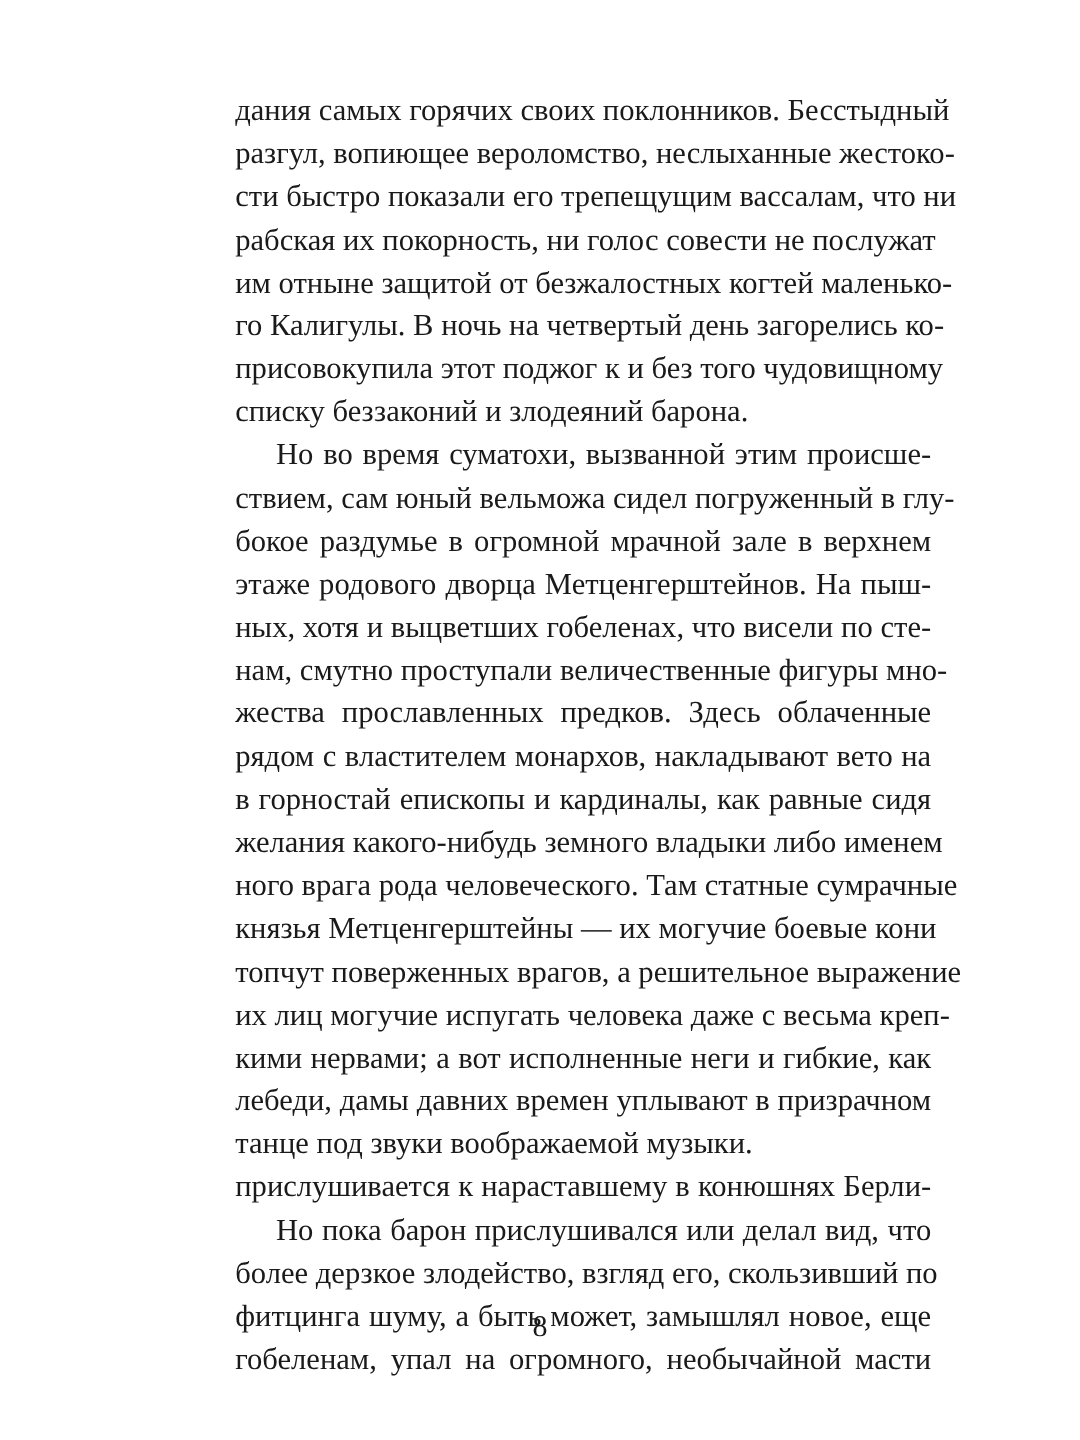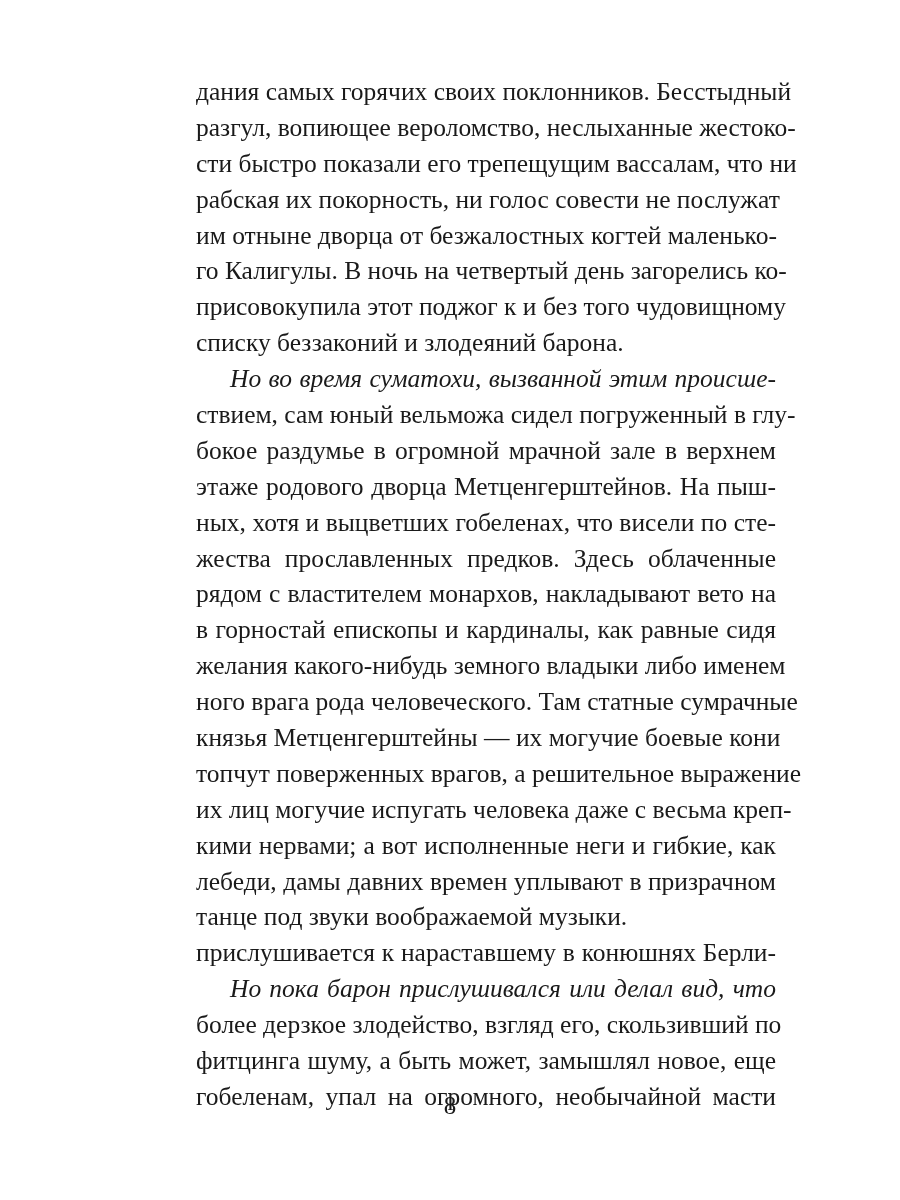--- a/index.html
+++ b/index.html
@@ -10,52 +10,53 @@
       left: 196px;
       top: 74px;
       width: 580px;
       font-family: "Liberation Serif", "DejaVu Serif", serif;
       font-size: 25.5px;
       line-height: 35.9px;
       color: #1a1a1a;
     }
     .line { display: block; white-space: nowrap; text-align: justify; text-align-last: justify; height: 35.9px; }
     .line.last { text-align-last: left; }
-    .line.indent { padding-left: 34px; font-style: italic; }
+    .line.indent { padding-left: 34px; }
     .page-number {
       position: absolute;
       left: 0; width: 900px;
       top: 1092px;
       text-align: center;
       font-family: "Liberation Serif", "DejaVu Serif", serif;
       font-size: 25px;
       color: #1a1a1a;
     }
   </style>
 </head>
 <body>
 
 <div class="page">
   <div class="text-block">
     <div>
       <span class="line">дания самых горячих своих поклонников. Бесстыдный</span>
       <span class="line">разгул, вопиющее вероломство, неслыханные жестоко-</span>
       <span class="line">сти быстро показали его трепещущим вассалам, что ни</span>
       <span class="line">рабская их покорность, ни голос совести не послужат</span>
-      <span class="line">им отныне дворца от безжалостных когтей маленько-</span>
+      <span class="line">им отныне защитой от безжалостных когтей маленько-</span>
       <span class="line">го Калигулы. В ночь на четвертый день загорелись ко-</span>
       <span class="line">присовокупила этот поджог к и без того чудовищному</span>
       <span class="line last">списку беззаконий и злодеяний барона.</span>
     </div>
     <div>
       <span class="line indent">Но во время суматохи, вызванной этим происше-</span>
       <span class="line">ствием, сам юный вельможа сидел погруженный в глу-</span>
       <span class="line">бокое раздумье в огромной мрачной зале в верхнем</span>
       <span class="line">этаже родового дворца Метценгерштейнов. На пыш-</span>
       <span class="line">ных, хотя и выцветших гобеленах, что висели по сте-</span>
+      <span class="line">нам, смутно проступали величественные фигуры мно-</span>
       <span class="line">жества прославленных предков. Здесь облаченные</span>
       <span class="line">рядом с властителем монархов, накладывают вето на</span>
       <span class="line">в горностай епископы и кардиналы, как равные сидя</span>
       <span class="line">желания какого-нибудь земного владыки либо именем</span>
       <span class="line">ного врага рода человеческого. Там статные сумрачные</span>
       <span class="line">князья Метценгерштейны — их могучие боевые кони</span>
       <span class="line">топчут поверженных врагов, а решительное выражение</span>
       <span class="line">их лиц могучие испугать человека даже с весьма креп-</span>
       <span class="line">кими нервами; а вот исполненные неги и гибкие, как</span>
       <span class="line">лебеди, дамы давних времен уплывают в призрачном</span>

